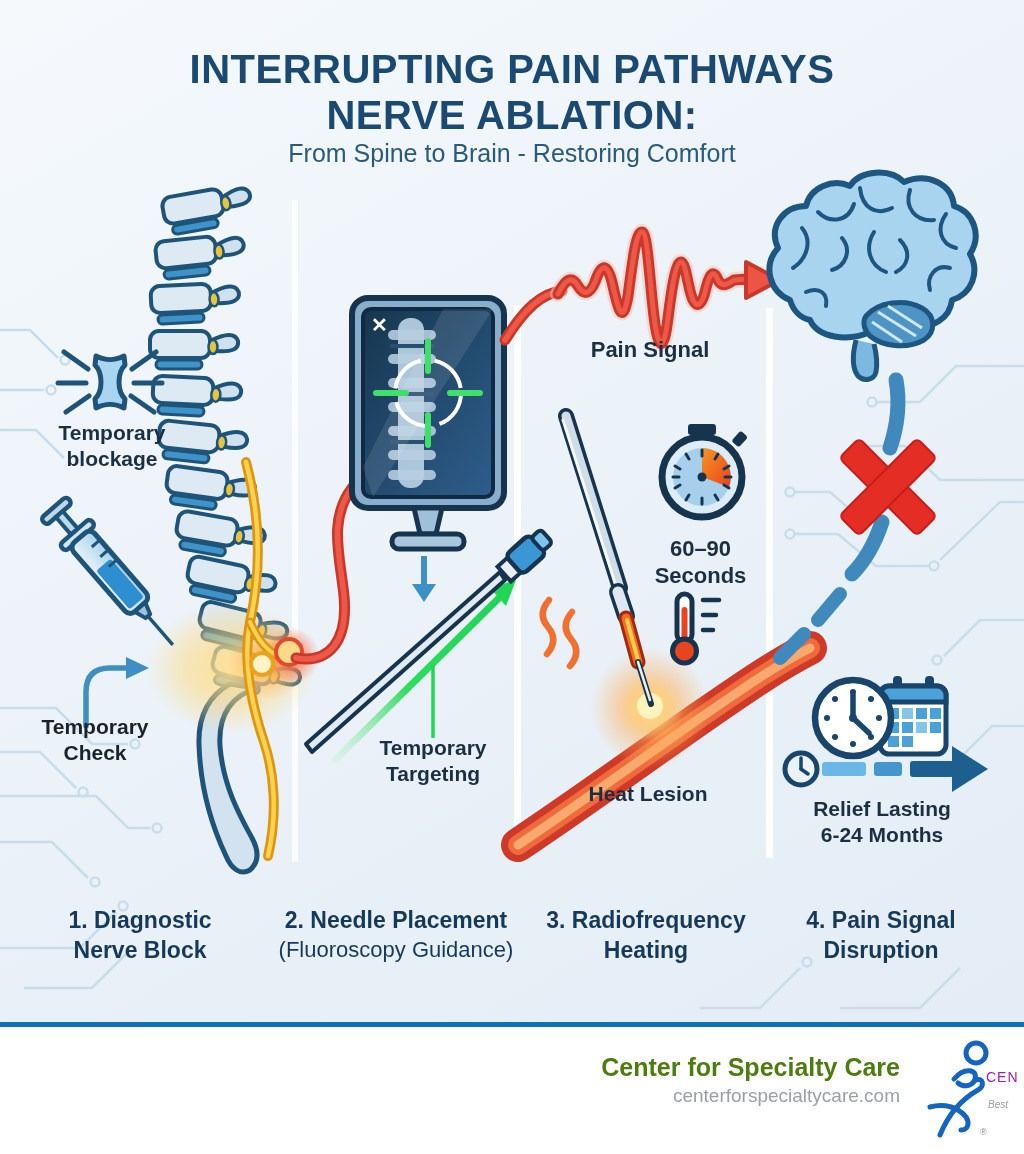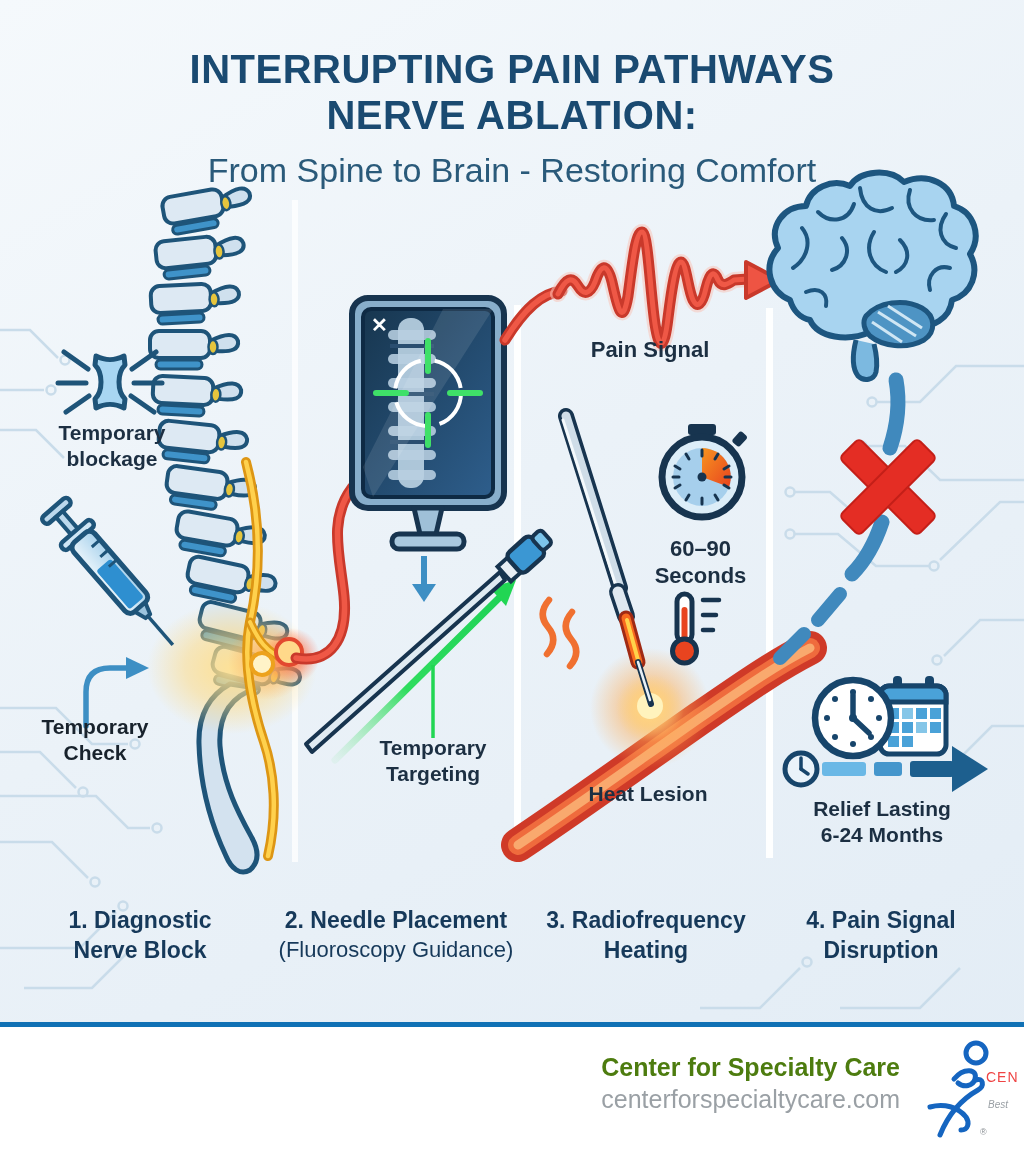--- a/index.html
+++ b/index.html
@@ -3,43 +3,43 @@
 <meta charset="utf-8">
 <style>
   html,body{margin:0;padding:0;}
   #page{position:relative;width:1024px;height:1154px;overflow:hidden;
         font-family:"Liberation Sans",sans-serif;
         background:linear-gradient(150deg,#f5f9fc 0%,#ebf2f8 45%,#e2ecf5 100%);}
   #scene{position:absolute;left:0;top:0;}
   .hdr{position:absolute;left:0;top:46px;width:1024px;text-align:center;}
   .hdr h1{margin:0;font-size:40px;line-height:1.16;font-weight:800;color:#1a4a71;letter-spacing:.5px;}
   .hdr h1 span{display:block;}
-  .hdr .sub{margin-top:12px;font-size:34px;font-weight:500;color:#2a5a7a;}
+  .hdr .sub{font-size:25px;font-weight:500;color:#2a5a7a;}
   .label{position:absolute;text-align:center;color:#1c2f42;font-weight:600;line-height:1.24;}
   .label span{display:block;}
   #lbl-blockage{left:28px;top:420px;width:168px;font-size:21px;}
   #lbl-check{left:10px;top:714px;width:170px;font-size:21px;font-weight:700;color:#18222c;}
   #lbl-pain{left:560px;top:336px;width:180px;font-size:22px;}
   #lbl-duration{left:628px;top:535px;width:145px;font-size:22px;}
   #lbl-precision{left:355px;top:735px;width:156px;font-size:21px;}
   #lbl-heat{left:560px;top:781px;width:176px;font-size:21px;}
   #lbl-relief{left:792px;top:796px;width:180px;font-size:21px;font-weight:700;}
   .step{position:absolute;top:906px;text-align:center;color:#16395a;font-weight:700;font-size:23px;line-height:1.3;}
   .step span{display:block;}
   #step1{left:24px;width:232px;}
   #step2{left:256px;width:280px;}
   #step3{left:534px;width:224px;}
   #step4{left:766px;width:230px;}
   #step2 .sub2{font-weight:400;font-size:22px;}
   .footer{position:absolute;left:0;top:1022px;width:1024px;height:132px;background:#ffffff;border-top:5px solid #1071b5;box-sizing:border-box;}
   .footer-text{position:absolute;right:124px;top:26px;text-align:right;}
   .org{font-size:25px;font-weight:700;color:#4d7c0f;}
-  .site{font-size:25px;color:#9aa0a5;margin-top:3px;}
+  .site{font-size:19px;color:#9aa0a5;margin-top:3px;}
   .footer-logo{position:absolute;right:0;top:8px;width:102px;height:118px;}
-  .logo-text{position:absolute;left:64px;top:34px;color:#ef4444;font-size:14px;letter-spacing:1px;white-space:nowrap;}
+  .logo-text{position:absolute;left:64px;top:34px;color:#a21caf;font-size:14px;letter-spacing:1px;white-space:nowrap;}
   .logo-tagline{position:absolute;left:66px;top:64px;color:#9aa0a5;font-size:10px;font-style:italic;white-space:nowrap;}
 </style>
 </head>
 <body>
 
 <div id="page">
 
 <svg id="scene" width="1024" height="1022" viewBox="0 0 1024 1022">
   <defs>
     <radialGradient id="gY">

